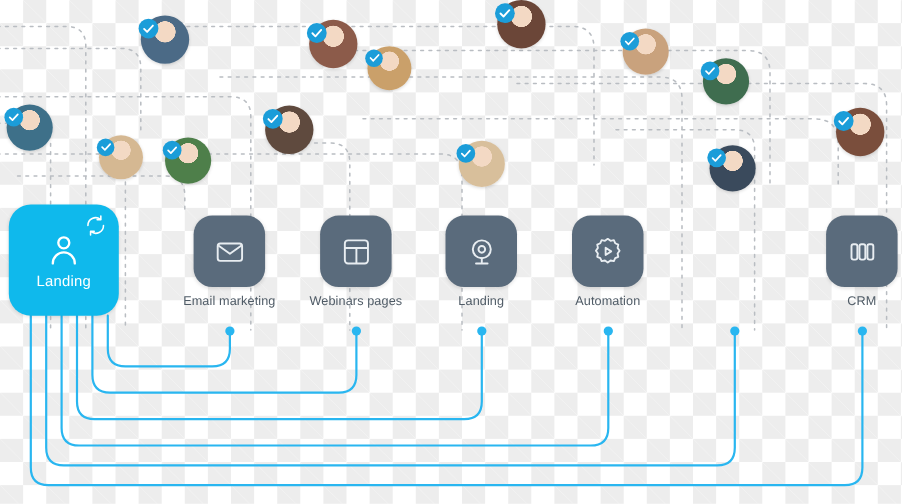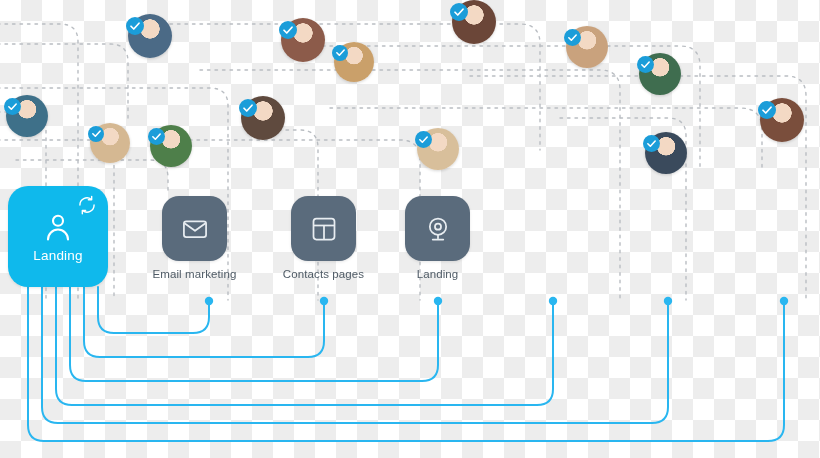--- a/index.html
+++ b/index.html
@@ -214,21 +214,21 @@
     </span>
     <span class="person">
       <svg viewBox="0 0 24 24" width="30" height="30" fill="none" stroke="#ffffff" stroke-width="1.7" stroke-linecap="round">
         <circle cx="12" cy="7" r="4"></circle>
         <path d="M4 22c0-4.4 3.6-8 8-8s8 3.6 8 8"></path>
       </svg>
     </span>
     <div class="clabel">Landing</div>
   </div>
 
-  <div class="mod" id="mod-0" style="left:162px">
+  <div class="mod" id="mod-0" style="left:176px">
     <div class="tile">
       <span>
         <svg viewBox="0 0 24 24" width="28" height="28" fill="none" stroke="#e8edf1" stroke-width="1.5" stroke-linejoin="round">
           <rect x="2.5" y="5.5" width="19" height="13.5" rx="2"></rect>
           <path d="M3 7l9 6.5L21 7"></path>
         </svg>
       </span>
     </div>
     <div class="mlabel">Email marketing</div>
   </div>
@@ -236,33 +236,56 @@
   <div class="mod" id="mod-1" style="left:291px">
     <div class="tile">
       <span>
         <svg viewBox="0 0 24 24" width="28" height="28" fill="none" stroke="#e8edf1" stroke-width="1.5" stroke-linejoin="round">
           <rect x="3" y="3" width="18" height="18" rx="2.5"></rect>
           <path d="M3 9h18"></path>
           <path d="M12 9v12"></path>
         </svg>
       </span>
     </div>
-    <div class="mlabel">Contacts pages</div>
+    <div class="mlabel">Webinars pages</div>
   </div>
 
   <div class="mod" id="mod-2" style="left:405px">
     <div class="tile">
       <span>
         <svg viewBox="0 0 24 24" width="28" height="28" fill="none" stroke="#e8edf1" stroke-width="1.5" stroke-linecap="round">
           <circle cx="12" cy="10" r="7"></circle>
           <circle cx="12" cy="10" r="2.6"></circle>
           <path d="M12 17v3"></path>
           <path d="M7.5 21h9"></path>
         </svg>
       </span>
     </div>
     <div class="mlabel">Landing</div>
   </div>
 
-
-
+  <div class="mod" id="mod-3" style="left:520px">
+    <div class="tile">
+      <span>
+        <svg viewBox="0 0 24 24" width="29" height="29" fill="none" stroke="#e8edf1" stroke-width="1.4" stroke-linejoin="round">
+          <path d="M12 2.6l2.1 1.5 2.5-.5 1 2.3 2.3 1 -.5 2.5 1.5 2.1 -1.5 2.1 .5 2.5 -2.3 1 -1 2.3 -2.5-.5 -2.1 1.5 -2.1-1.5 -2.5 .5 -1-2.3 -2.3-1 .5-2.5 -1.5-2.1 1.5-2.1 -.5-2.5 2.3-1 1-2.3 2.5 .5z"></path>
+          <path d="M10.4 9.3l4.2 2.7-4.2 2.7z" stroke-linecap="round"></path>
+        </svg>
+      </span>
+    </div>
+    <div class="mlabel">Automation</div>
+  </div>
+
+
+  <div class="mod" id="mod-5" style="left:751px">
+    <div class="tile">
+      <span>
+        <svg viewBox="0 0 24 24" width="28" height="28" fill="none" stroke="#e8edf1" stroke-width="1.5" stroke-linejoin="round">
+          <rect x="3.5" y="6" width="4.6" height="12" rx="1.6"></rect>
+          <rect x="9.7" y="6" width="4.6" height="12" rx="1.6"></rect>
+          <rect x="15.9" y="6" width="4.6" height="12" rx="1.6"></rect>
+        </svg>
+      </span>
+    </div>
+    <div class="mlabel">CRM</div>
+  </div>
 
 </div>
 
 </body></html>

